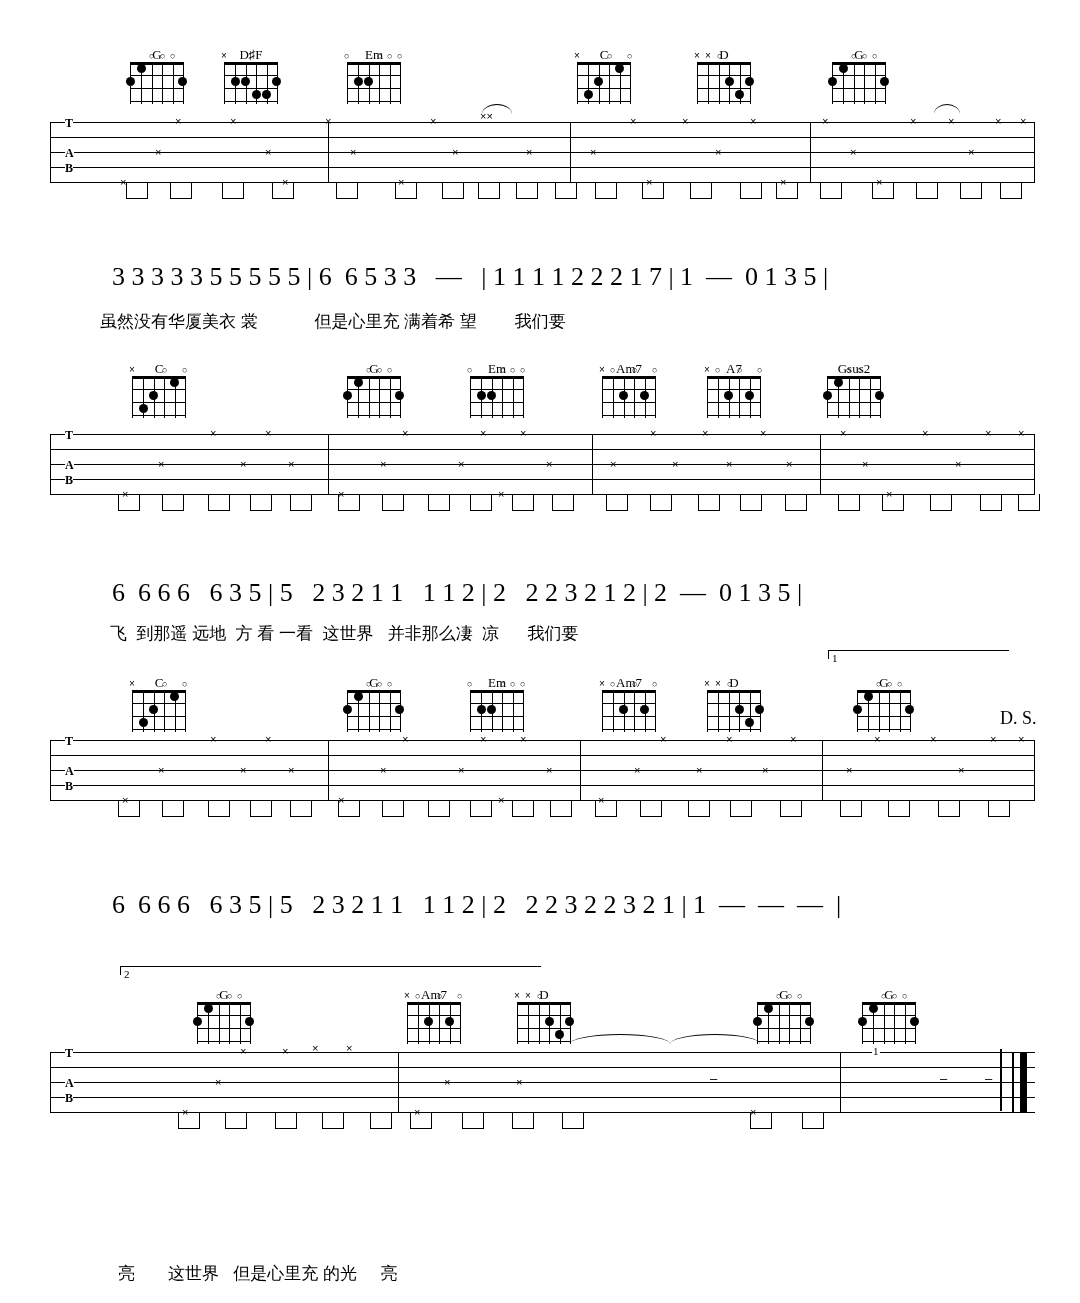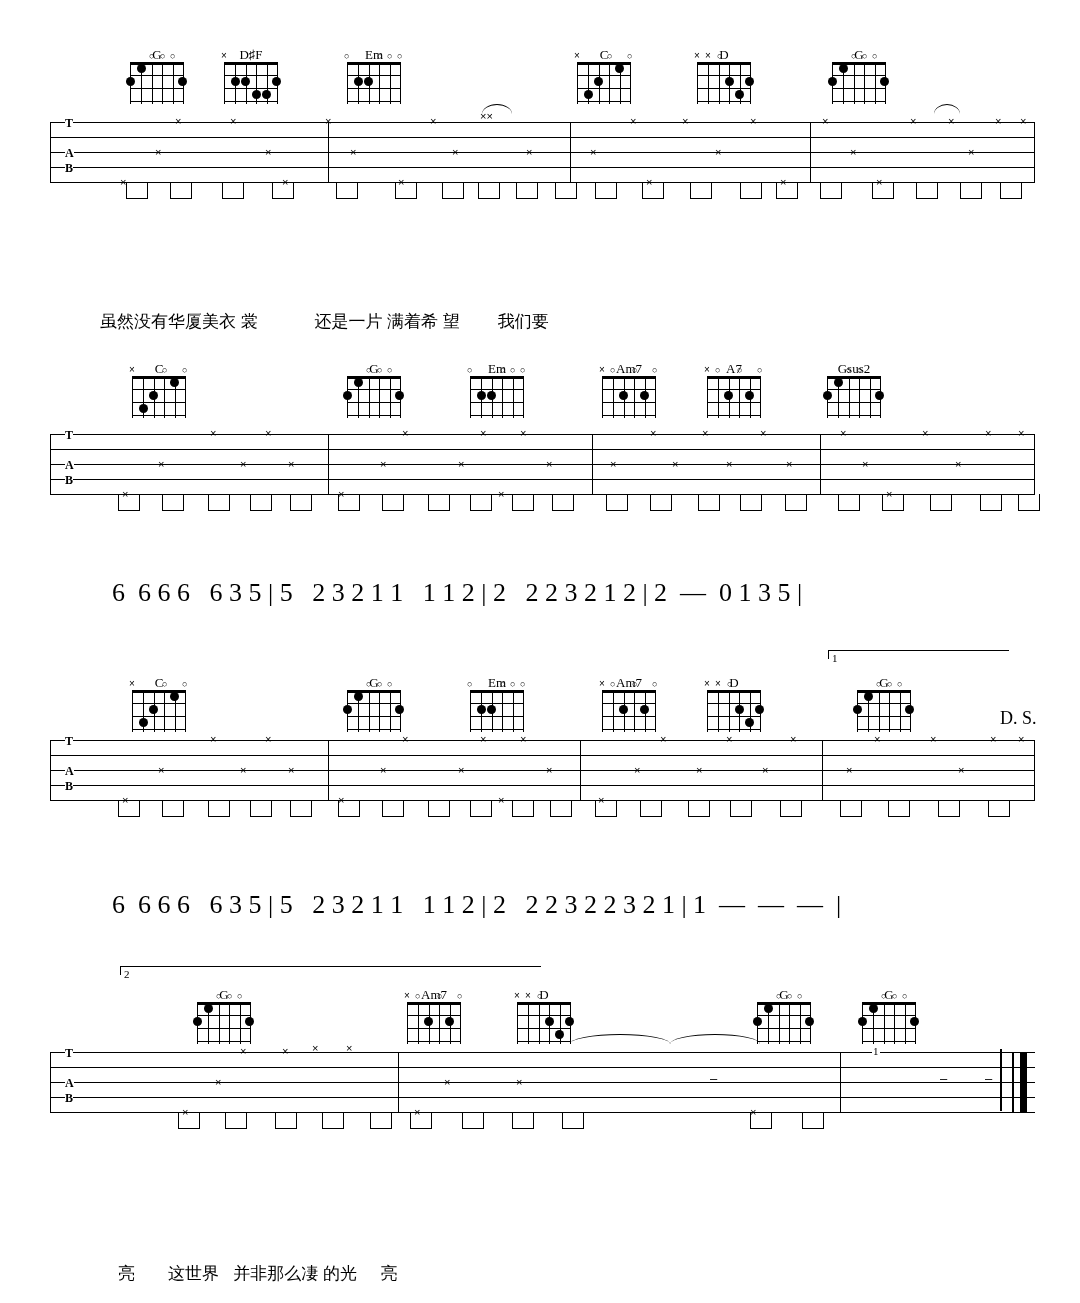--- a/index.html
+++ b/index.html
@@ -227,21 +227,22 @@
     <div class="strum" style="left:640px;top:60px;width:20px;height:16px;"></div>
     <div class="strum" style="left:690px;top:60px;width:20px;height:16px;"></div>
     <div class="strum" style="left:726px;top:60px;width:20px;height:16px;"></div>
     <div class="strum" style="left:770px;top:60px;width:20px;height:16px;"></div>
     <div class="strum" style="left:822px;top:60px;width:20px;height:16px;"></div>
     <div class="strum" style="left:866px;top:60px;width:20px;height:16px;"></div>
     <div class="strum" style="left:910px;top:60px;width:20px;height:16px;"></div>
     <div class="strum" style="left:950px;top:60px;width:20px;height:16px;"></div>
   </div>
 
-  <div class="lyrrow" style="left:100px;top:310px;">虽然没有华厦美衣 裳            还是一片 满着希 望        我们要</div>
+  <div class="numrow" style="left:112px;top:262px;">3 3 3 3 3 5 5 5 5 5 | 6  6 5 3 3   —   | 1 1 1 1 2 2 2 1 7 | 1  —  0 1 3 5 |</div>
+  <div class="lyrrow" style="left:100px;top:310px;">虽然没有华厦美衣 裳            但是心里充 满着希 望        我们要</div>
 
   <div class="chord" style="left:130px;top:362px;">
     <div class="cname">C</div>
     <div class="cgrid">
       <div class="nut"></div>
       <div class="hstr" style="top:13px;"></div>
         <div class="hstr" style="top:26px;"></div>
         <div class="hstr" style="top:39px;"></div>
       <div class="vstr" style="left:0px;"></div>
         <div class="vstr" style="left:10.8px;"></div>
@@ -421,20 +422,21 @@
     <div class="strum" style="left:690px;top:60px;width:20px;height:16px;"></div>
     <div class="strum" style="left:735px;top:60px;width:20px;height:16px;"></div>
     <div class="strum" style="left:788px;top:60px;width:20px;height:16px;"></div>
     <div class="strum" style="left:832px;top:60px;width:20px;height:16px;"></div>
     <div class="strum" style="left:880px;top:60px;width:20px;height:16px;"></div>
     <div class="strum" style="left:930px;top:60px;width:20px;height:16px;"></div>
     <div class="strum" style="left:968px;top:60px;width:20px;height:16px;"></div>
   </div>
 
   <div class="numrow" style="left:112px;top:578px;">6  6 6 6   6 3 5 | 5   2 3 2 1 1   1 1 2 | 2   2 2 3 2 1 2 | 2  —  0 1 3 5 |</div>
+  <div class="lyrrow" style="left:110px;top:622px;">飞  到那遥 远地  方 看 一看  这世界   并非那么凄  凉      我们要</div>
 
   <div class="volta" style="left:828px;top:650px;width:180px;"></div>
   <div class="repeatlbl" style="left:832px;top:652px;">1</div>
 
   <div class="chord" style="left:130px;top:676px;">
     <div class="cname">C</div>
     <div class="cgrid">
       <div class="nut"></div>
       <div class="hstr" style="top:13px;"></div>
         <div class="hstr" style="top:26px;"></div>
@@ -773,15 +775,15 @@
     <div class="strum" style="left:512px;top:60px;width:20px;height:16px;"></div>
     <div class="strum" style="left:700px;top:60px;width:20px;height:16px;"></div>
     <div class="strum" style="left:752px;top:60px;width:20px;height:16px;"></div>
 
     <div class="endbar" style="left:962px;top:0;width:2px;height:60px;"></div>
     <div class="endbar" style="left:970px;top:0;width:7px;height:60px;"></div>
 
     <div class="endbar" style="left:950px;top:-3px;width:1.5px;height:62px;"></div>
   </div>
 
-  <div class="lyrrow" style="left:118px;top:1262px;">亮       这世界   并非那么凄 的光     亮</div>
+  <div class="lyrrow" style="left:118px;top:1262px;">亮       这世界   但是心里充 的光     亮</div>
 
 </div>
 
 </body></html>

